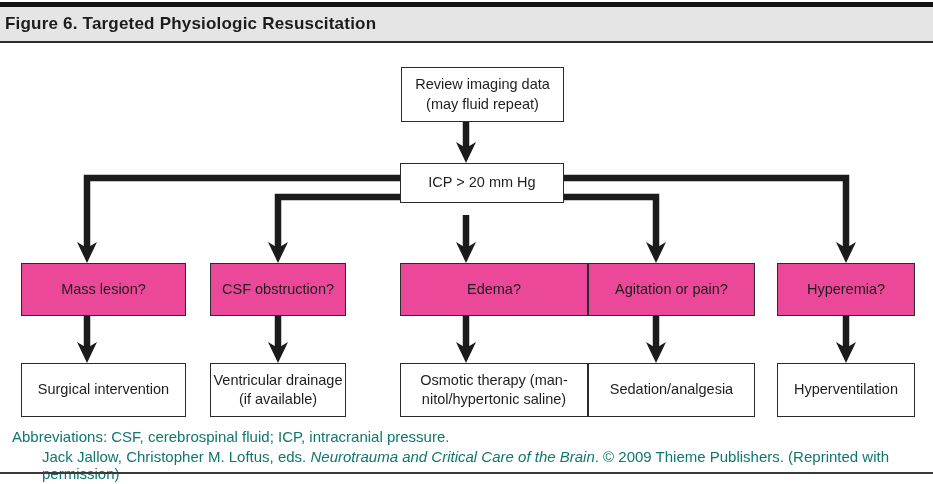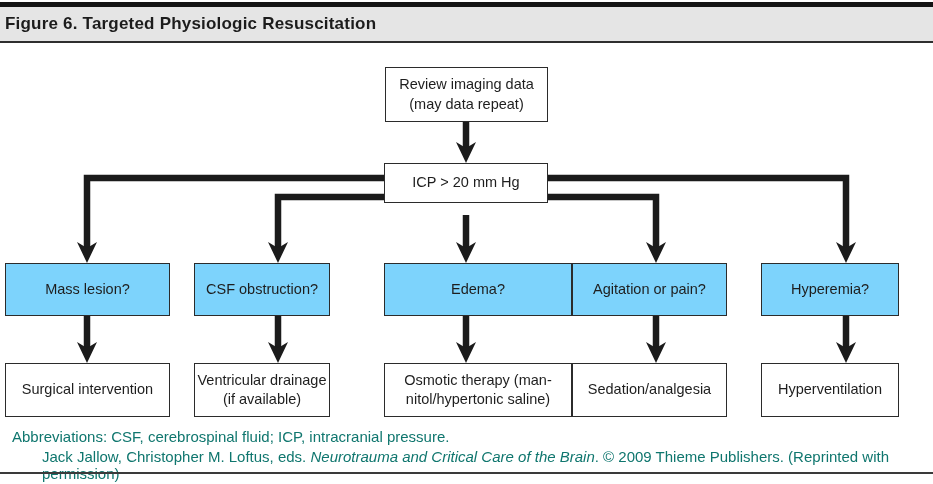--- a/index.html
+++ b/index.html
@@ -14,31 +14,31 @@
     display: flex; align-items: center; padding-left: 5px;
   }
   .hdr-title { font-size: 17px; font-weight: bold; color: #1c1c1c; letter-spacing: 0.2px; }
   .hdr-rule { position: absolute; left: 0; top: 41px; width: 933px; height: 2px; background: #2e2e2e; }
 
   .connectors { position: absolute; left: 0; top: 0; width: 933px; height: 484px; }
 
   .box {
     position: absolute; border: 1.5px solid #2b2b2b; background: #ffffff;
     display: flex; flex-direction: column; align-items: center; justify-content: center;
-    text-align: center; font-size: 14.5px; line-height: 19.5px; color: #1e1e1e;
+    text-align: center; font-size: 14.5px; line-height: 19.5px; color: #1e1e1e; margin-left: 16px;
   }
-  .box.gray { background: #7dd3fc; }
+  .box.gray { background: #ec4899; }
 
   .start-box   { left: 385px; top: 67px;  width: 163px; height: 55px; }
   .decision-box{ left: 384px; top: 163px; width: 164px; height: 40px; }
 
   .q0, .a0 { left: 5px;   width: 165px; }
   .q1, .a1 { left: 194px; width: 136px; }
   .q2, .a2 { left: 384px; width: 188px; }
-  .q3, .a3 { left: 572px; width: 155px; }
+  .q3, .a3 { left: 572px; width: 167px; }
   .q4, .a4 { left: 761px; width: 138px; }
   .qrow { top: 263px; height: 53px; }
   .arow { top: 363px; height: 54px; }
 
   .foot-line { position: absolute; left: 12px; font-size: 15px; color: #0f766e; }
   .foot-abbr { top: 428px; }
   .foot-cite { top: 448px; margin-left: 30px; }
   .foot-rule { position: absolute; left: 0; top: 472px; width: 933px; height: 2px; background: #3a3a3a; }
 </style>
 </head>
@@ -76,21 +76,21 @@
       <path d="M87 363 L77 342 L87 348 L97 342 Z"></path>
       <path d="M278 363 L268 342 L278 348 L288 342 Z"></path>
       <path d="M466 363 L456 342 L466 348 L476 342 Z"></path>
       <path d="M656 363 L646 342 L656 348 L666 342 Z"></path>
       <path d="M846 363 L836 342 L846 348 L856 342 Z"></path>
     </g>
   </svg>
 
   <div class="box start-box">
     <span>Review imaging data</span>
-    <span>(may data repeat)</span>
+    <span>(may fluid repeat)</span>
   </div>
 
   <div class="box decision-box">
     <span>ICP &gt; 20 mm Hg</span>
   </div>
 
   <div class="box gray qrow q0">
     <span>Mass lesion?</span>
   </div>
   <div class="box gray qrow q1">

